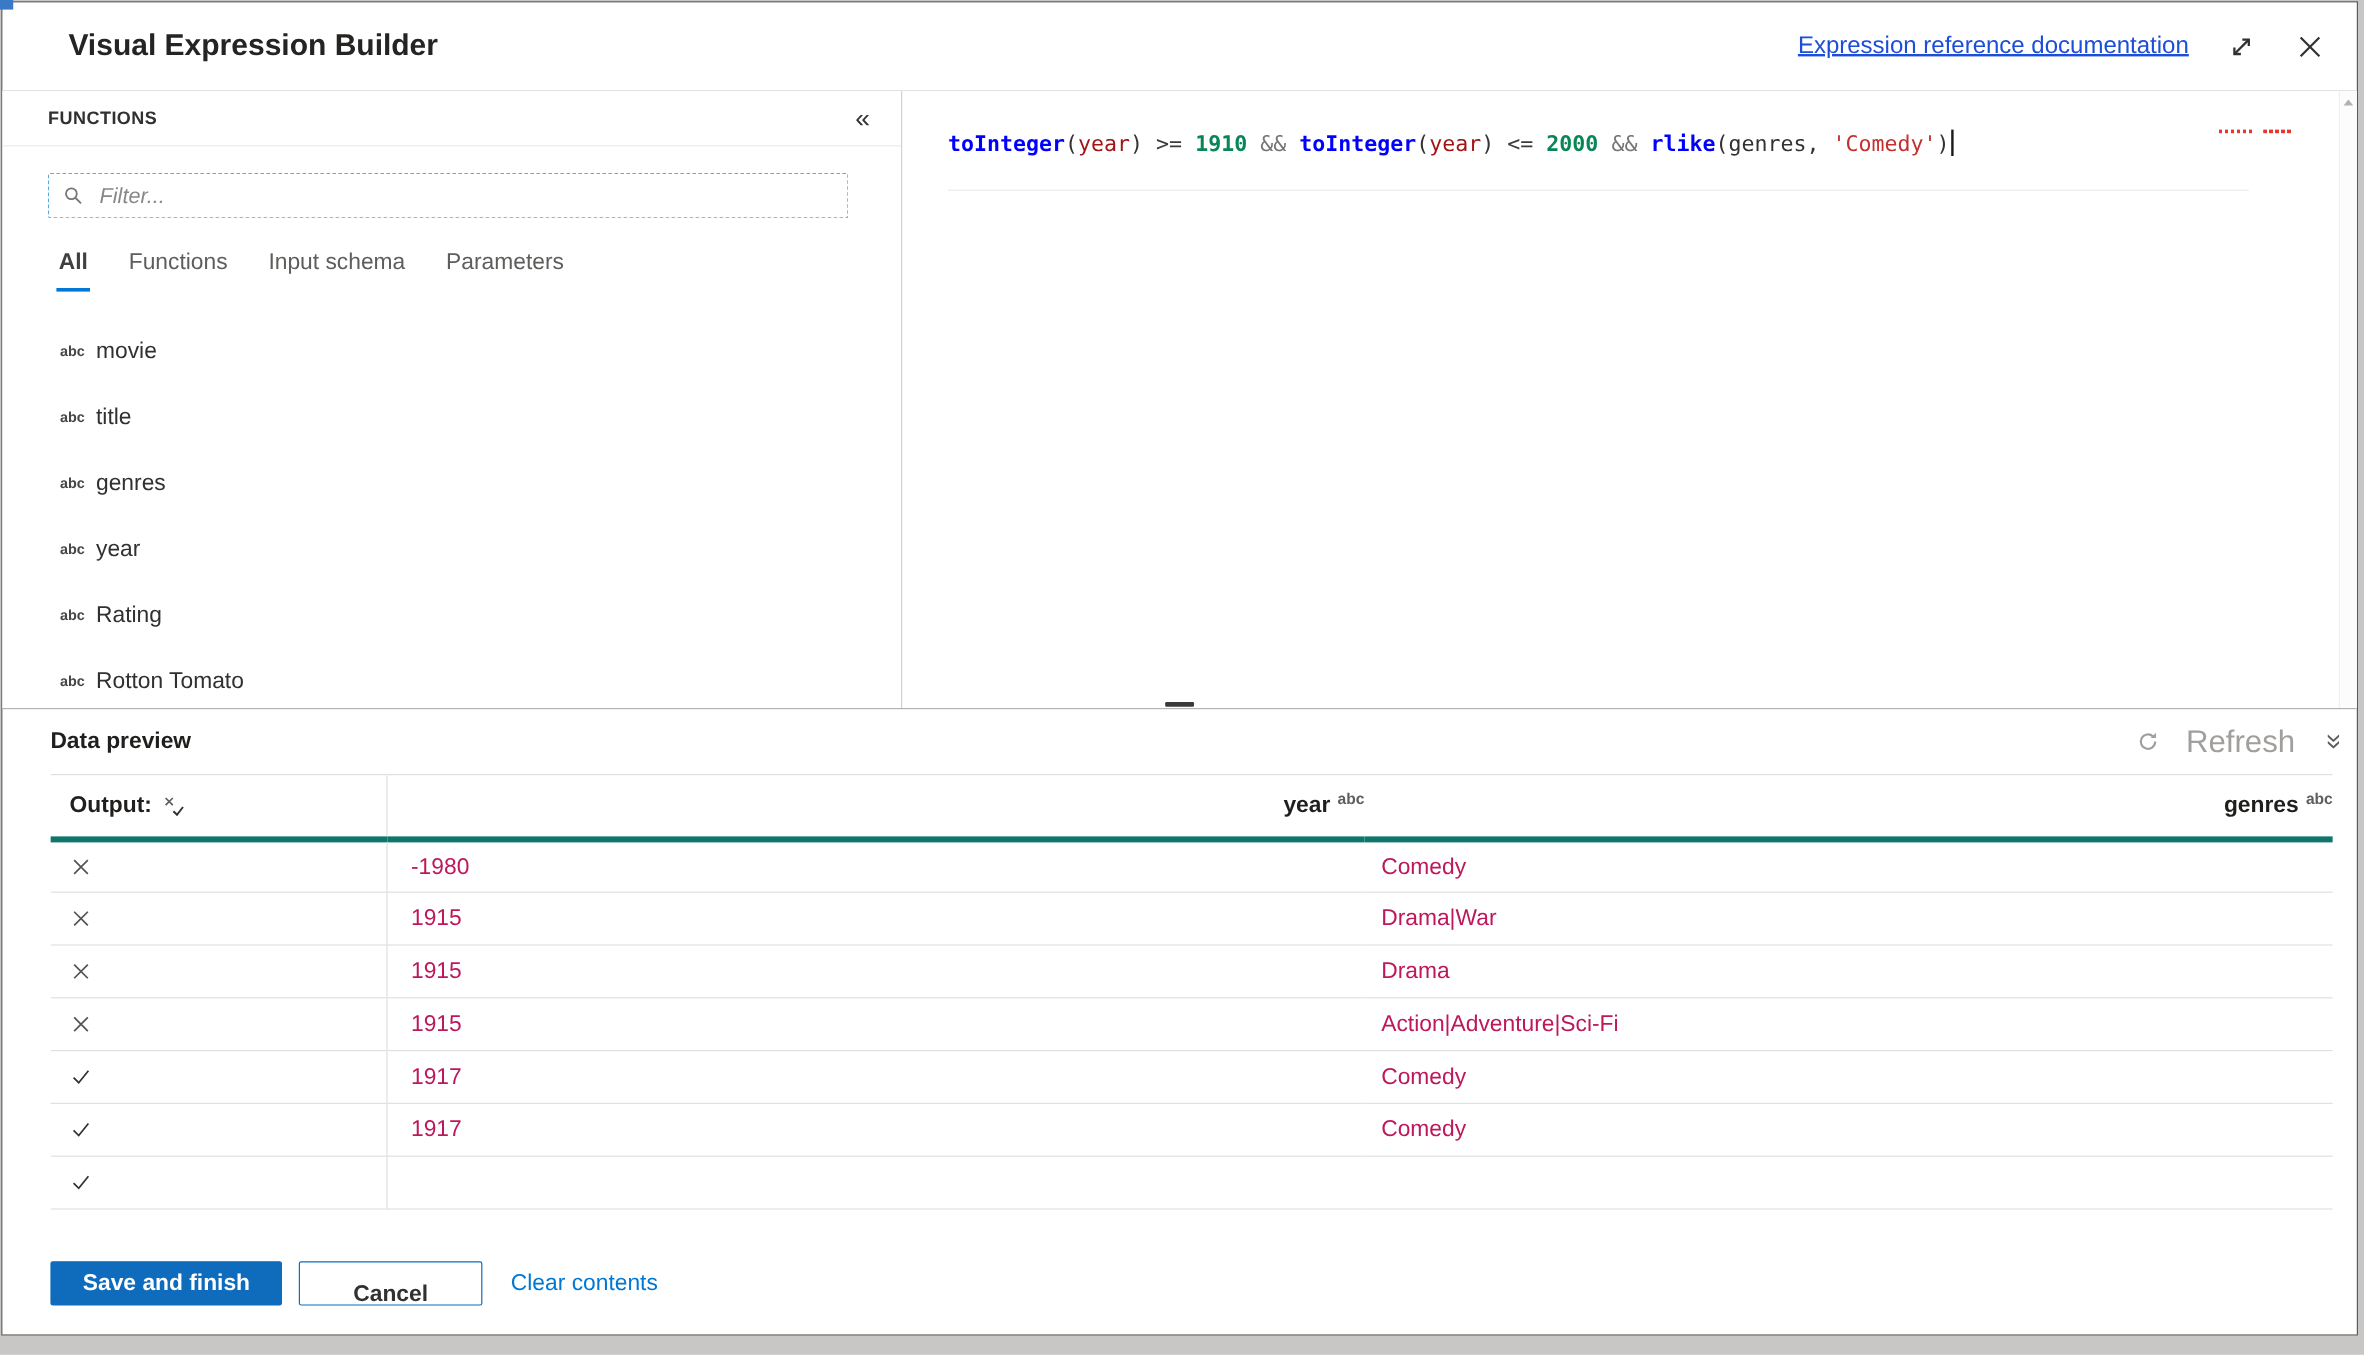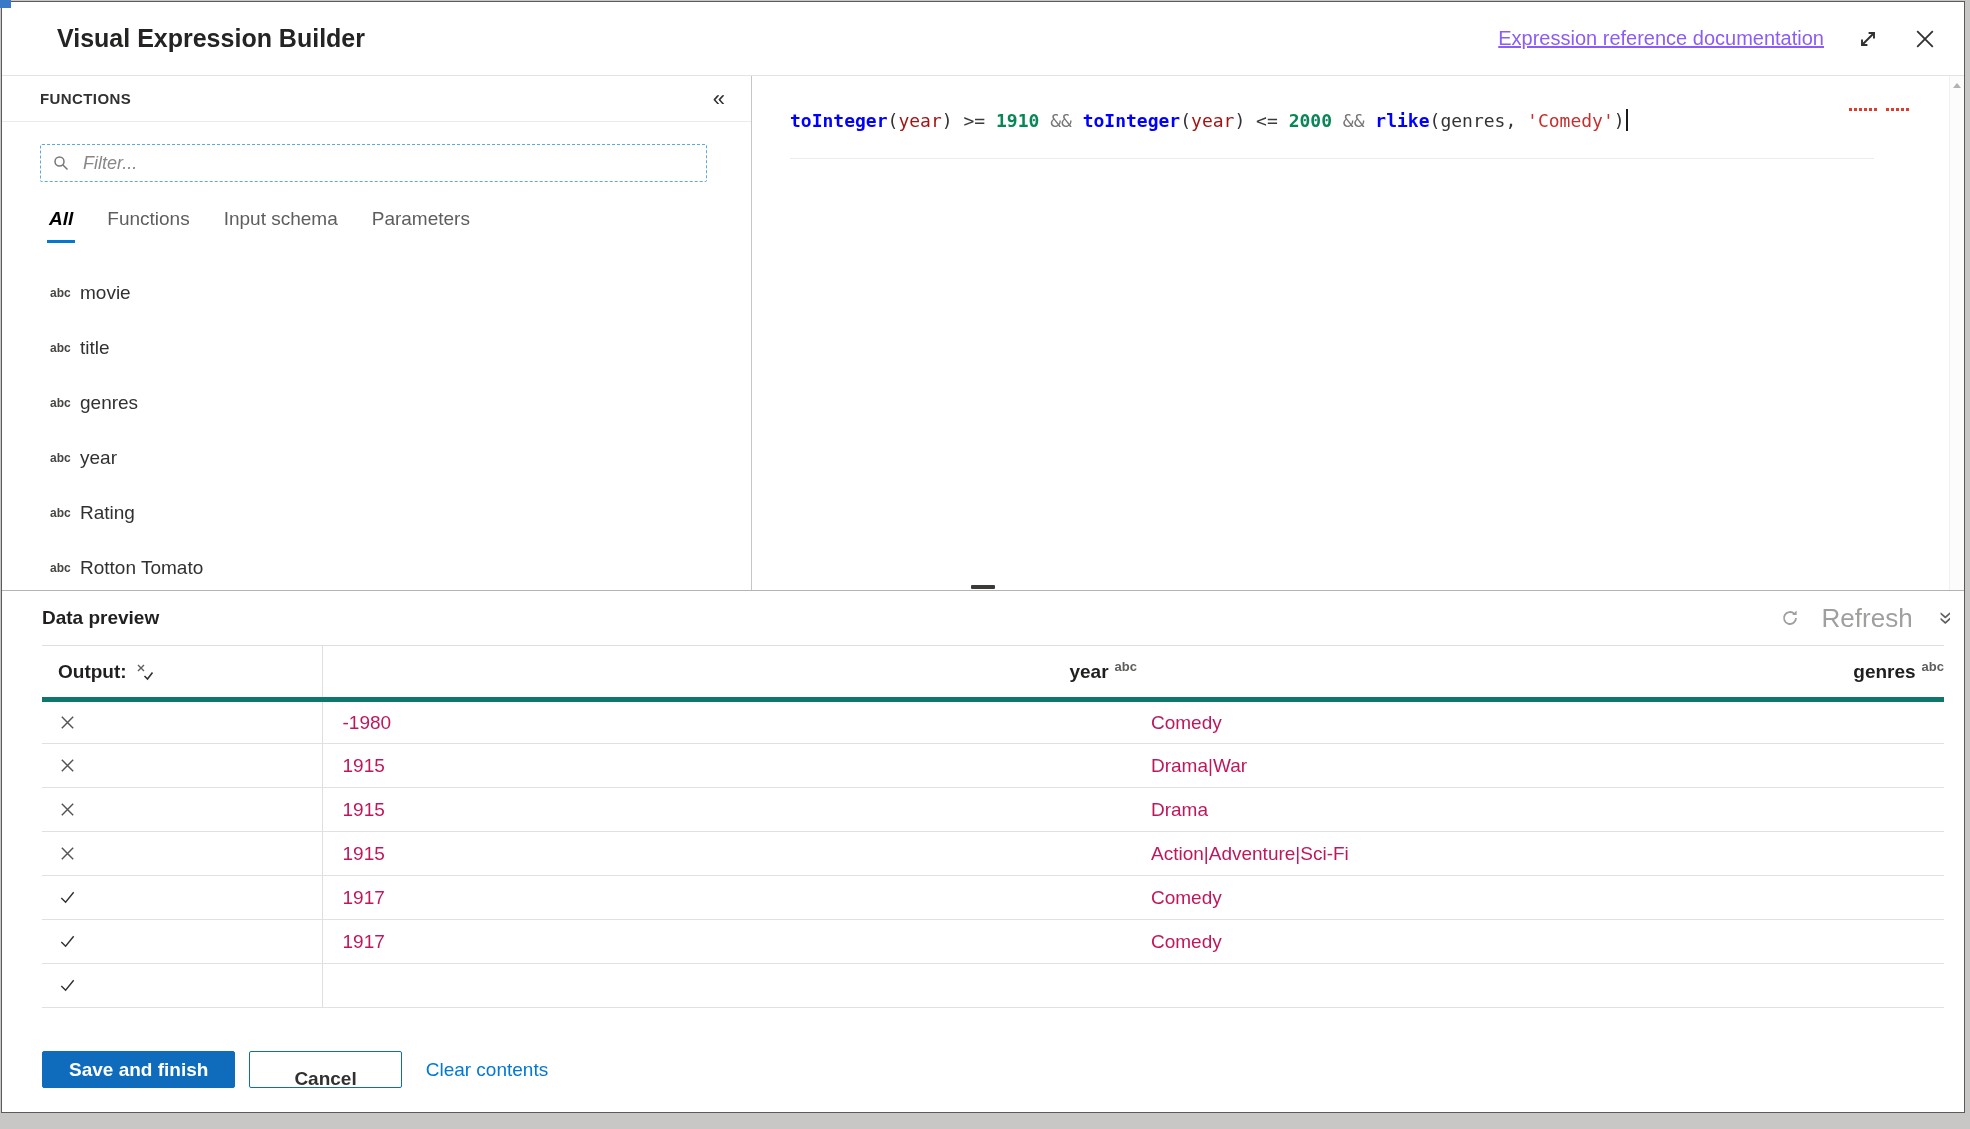--- a/index.html
+++ b/index.html
@@ -21,21 +21,21 @@
 
   
   .dlg-header {
     height:74px; flex:0 0 74px;
     display:flex; align-items:center;
     padding:0 26px 0 55px;
     border-bottom:1px solid #e5e3e1;
   }
   .dlg-title { font-size:25px; font-weight:600; color:#252423; }
   .header-right { margin-left:auto; display:flex; align-items:center; gap:32px; }
-  .doc-link { font-size:20px; color:#8b5cf6; text-decoration:underline; cursor:pointer; }
+  .doc-link { font-size:20px; color:#1d4ed8; text-decoration:underline; cursor:pointer; }
   .icon-btn { background:none; border:none; cursor:pointer; display:flex; align-items:center; justify-content:center; }
 
   
   .split { display:flex; height:514px; flex:0 0 514px; }
 
   aside.functions-panel { width:750px; flex:0 0 750px; border-right:1px solid #c8c6c4; background:#fff; }
   .panel-header {
     height:46px; display:flex; align-items:center; justify-content:space-between;
     padding:0 26px 0 38px; border-bottom:1px solid #edebe9;
   }
@@ -46,21 +46,21 @@
   .filter-wrap svg { position:absolute; left:12px; top:10px; }
   .filter-input {
     width:100%; height:38px; border:1px dashed #5ca9e0; border-radius:2px;
     padding:0 10px 0 42px; font-size:18px; font-family:inherit; color:#323130; outline:none;
   }
   .filter-input::placeholder { font-style:italic; color:#8a8886; }
 
   .tabs { display:flex; gap:30px; margin:26px 0 0 45px; }
   .tab { background:none; border:none; font-family:inherit; font-size:19px; color:#605e5c;
          padding:0 2px 10px 2px; cursor:pointer; border-bottom:3px solid transparent; }
-  .tab.active { color:#000000; font-weight:600; border-bottom-color:#0078d4;font-style:italic; }
+  .tab.active { color:#404040; font-weight:600; border-bottom-color:#0078d4; }
 
   .fn-list { list-style:none; margin-top:22px; }
   .fn-item { height:55px; display:flex; align-items:center; padding-left:48px; cursor:pointer; }
   .abc-icon { width:30px; font-size:12px; font-weight:700; color:#484644; flex:0 0 30px; }
   .fn-label { font-size:19px; color:#323130; }
 
   
   .editor { flex:1; position:relative; padding:30px 90px 0 38px; background:#fff; cursor:text; }
   .code-row {
     font-family:"DejaVu Sans Mono","Liberation Mono",monospace;

